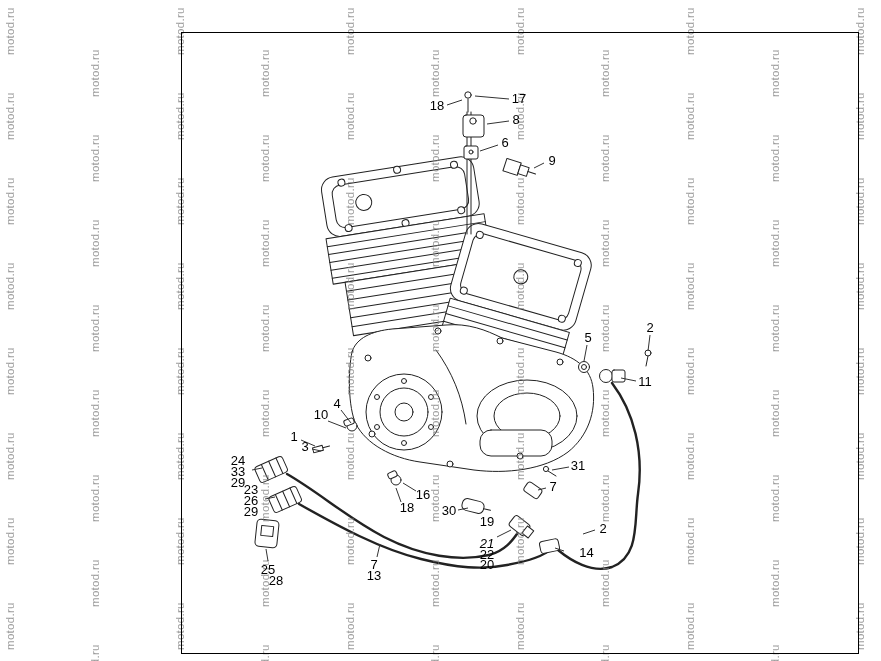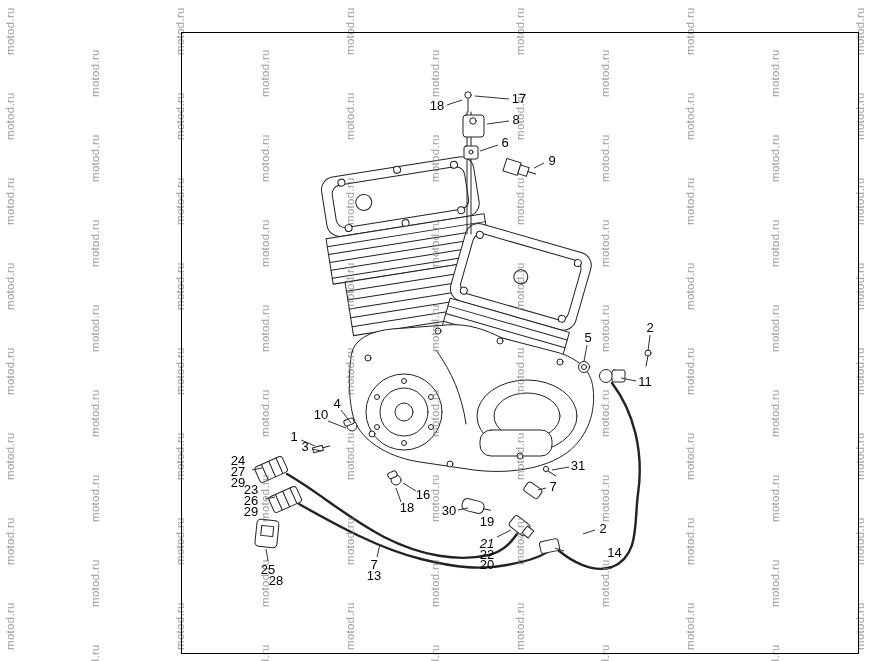--- a/index.html
+++ b/index.html
@@ -327,33 +327,33 @@
     <span class="part-label" style="left: 505px; top: 143px;">6</span>
     <span class="part-label" style="left: 552px; top: 161px;">9</span>
     <span class="part-label" style="left: 650px; top: 328px;">2</span>
     <span class="part-label" style="left: 588px; top: 338px;">5</span>
     <span class="part-label" style="left: 645px; top: 382px;">11</span>
     <span class="part-label" style="left: 337px; top: 404px;">4</span>
     <span class="part-label" style="left: 321px; top: 415px;">10</span>
     <span class="part-label" style="left: 294px; top: 437px;">1</span>
     <span class="part-label" style="left: 305px; top: 447px;">3</span>
     <span class="part-label" style="left: 238px; top: 461px;">24</span>
-    <span class="part-label" style="left: 238px; top: 472px;">27</span>
+    <span class="part-label" style="left: 238px; top: 472px;">33</span>
     <span class="part-label" style="left: 238px; top: 483px;">29</span>
     <span class="part-label" style="left: 251px; top: 490px;">23</span>
     <span class="part-label" style="left: 251px; top: 501px;">26</span>
     <span class="part-label" style="left: 251px; top: 512px;">29</span>
     <span class="part-label" style="left: 268px; top: 570px;">25</span>
     <span class="part-label" style="left: 276px; top: 581px;">28</span>
     <span class="part-label" style="left: 578px; top: 466px;">31</span>
     <span class="part-label" style="left: 553px; top: 487px;">7</span>
     <span class="part-label" style="left: 423px; top: 495px;">16</span>
     <span class="part-label" style="left: 407px; top: 508px;">18</span>
     <span class="part-label" style="left: 449px; top: 511px;">30</span>
     <span class="part-label" style="left: 487px; top: 522px;">19</span>
     <span class="part-label" style="left: 487px; top: 533px; margin-top: 32px;">20</span>
     <span class="part-label" style="left: 487px; top: 544px; font-style: italic;">21</span>
     <span class="part-label" style="left: 487px; top: 555px;">22</span>
     <span class="part-label" style="left: 603px; top: 529px;">2</span>
-    <span class="part-label" style="left: 600px; top: 553px; padding-left: 29px;">14</span>
+    <span class="part-label" style="left: 572px; top: 553px; padding-left: 29px;">14</span>
     <span class="part-label" style="left: 374px; top: 565px;">7</span>
     <span class="part-label" style="left: 374px; top: 576px;">13</span>
   </div>
 
 </body></html>

